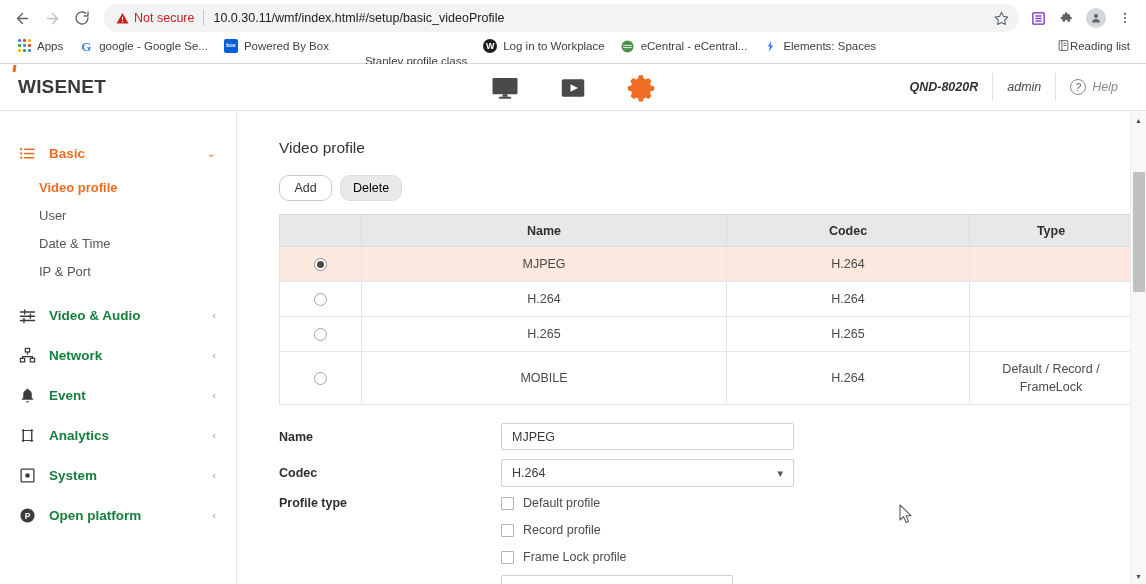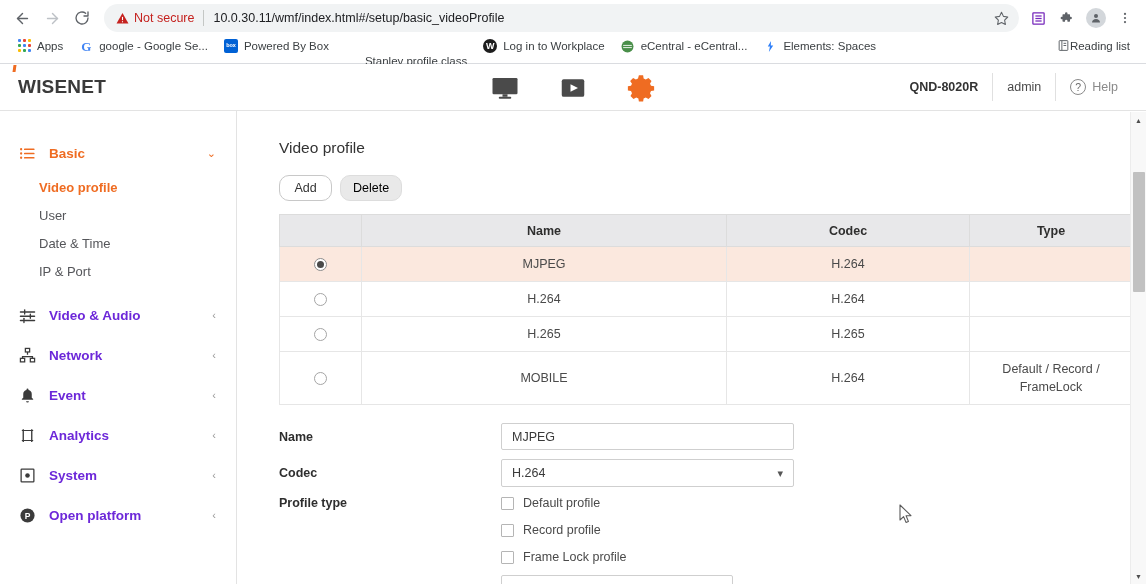--- a/index.html
+++ b/index.html
@@ -111,21 +111,21 @@
     width: 3px; height: 7px; background: #ef6c22;
     transform: skewX(-8deg);
   }
   .header-nav {
     position: absolute; left: 0; right: 0; top: 0; height: 47px;
     display: flex; align-items: center; justify-content: center; gap: 38px;
   }
   .hnav-btn { display: flex; align-items: center; justify-content: center; }
   .header-right {
     margin-left: auto; display: flex; align-items: center;
-    height: 100%; padding-right: 14px;
+    height: 100%; padding-right: 14px; font-style: italic;
   }
   .hr-cell {
     display: flex; align-items: center; height: 28px;
     padding: 0 14px; font-size: 12.5px; color: #4a4a4a;
   }
   .hr-device { font-weight: bold; color: #333; border-right: 1px solid #e0e0e0; }
   .hr-user { border-right: 1px solid #e0e0e0; }
   .hr-help { gap: 6px; color: #8a8a8a; }
   .help-circle {
     width: 16px; height: 16px; border-radius: 50%;
@@ -139,21 +139,21 @@
   
   .sidebar {
     width: 237px; flex: none; border-right: 1px solid #e3e3e3;
     padding-top: 22px; background: #fff;
   }
   .side-group { margin-bottom: 2px; }
   .side-row {
     display: flex; align-items: center; height: 40px;
     padding: 0 20px 0 18px; gap: 13px; font-size: 13.5px;
   }
-  .side-row .sr-label { font-weight: bold; color: #6d28d9; flex: 1; }
+  .side-row .sr-label { font-weight: bold; color: #15803d; flex: 1; }
   .side-row.active .sr-label { color: #ef6c22; }
   .sr-icon {
     width: 18px; height: 18px; flex: none; display: flex;
     align-items: center; justify-content: center; color: #3b3b3b;
   }
   .side-row.active .sr-icon { color: #ef6c22; }
   .chev { font-size: 11px; color: #9a9a9a; flex: none; line-height: 1; }
   .side-row.active .chev { color: #ef6c22; }
   .sub-item {
     height: 28px; display: flex; align-items: center;

